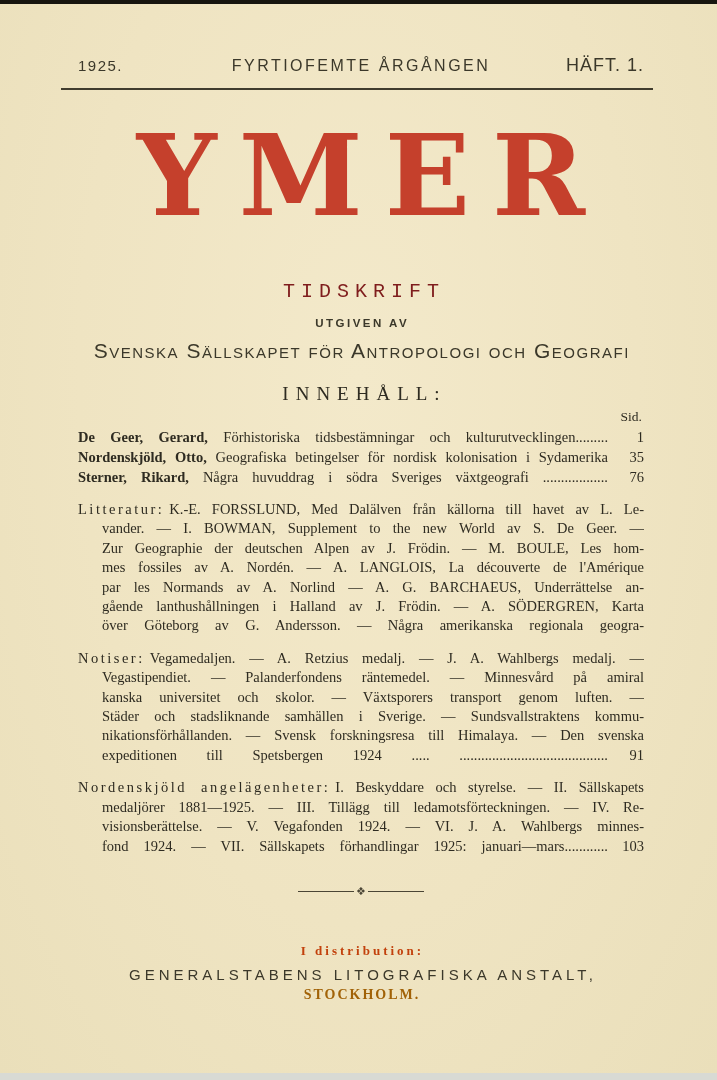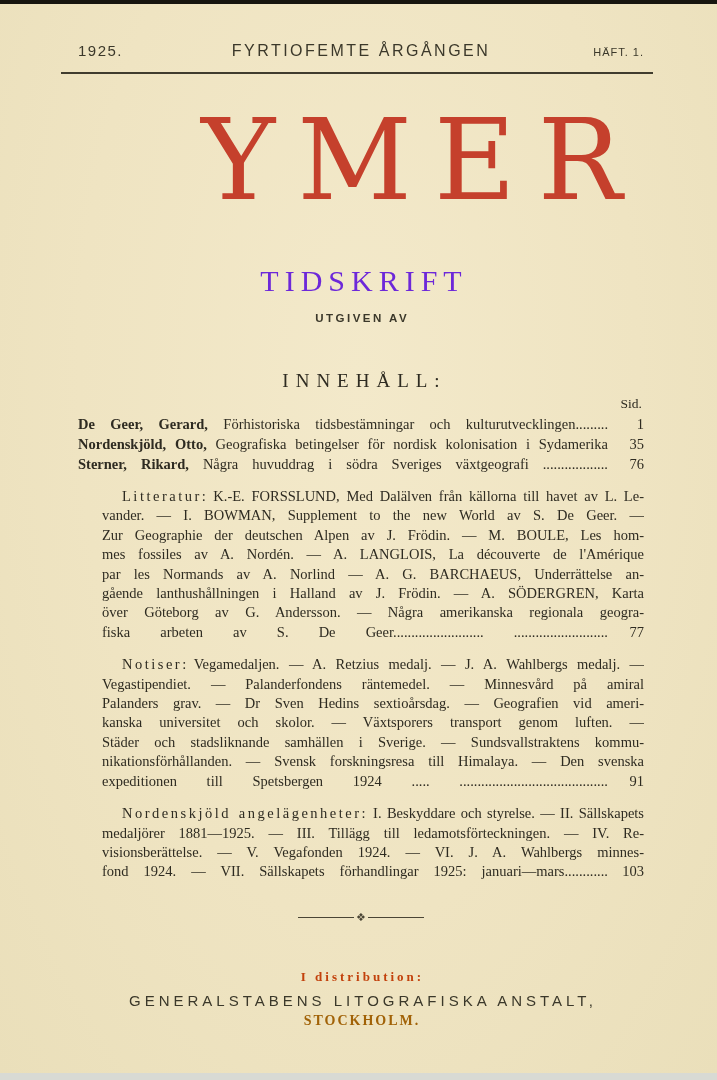--- a/index.html
+++ b/index.html
@@ -5,68 +5,68 @@
   html,body{margin:0;padding:0;}
   body{
     width:717px;height:1080px;overflow:hidden;position:relative;
     background:#efe4c2;
     background-image:radial-gradient(ellipse at 50% 35%, #f3e9ca 0%, #efe4c2 55%, #eadfba 100%);
     font-family:"Liberation Serif","DejaVu Serif",serif;
     color:#2e2b21;
   }
   .edge-top{position:absolute;top:0;left:0;width:717px;height:4px;background:#17150f;}
   .edge-bottom{position:absolute;bottom:0;left:0;width:717px;height:7px;background:#d8dad4;}
-  .content{position:absolute;left:78px;top:4px;width:566px;}
+  .content{position:absolute;left:78px;top:17px;width:566px;}
 
   
   .issue-line{display:flex;align-items:baseline;margin-top:38px;
     font-family:"Liberation Sans","DejaVu Sans",sans-serif;color:#3b382a;}
   .issue-year{width:110px;font-size:15px;letter-spacing:1.5px;}
   .issue-volume{flex:1;text-align:center;font-size:16px;letter-spacing:2.5px;}
-  .issue-haft{width:110px;text-align:right;font-size:11px;letter-spacing:1px;}
+  .issue-haft{width:110px;text-align:right;font-size:18px;letter-spacing:1px;}
   .head-rule{position:relative;left:-17px;width:592px;height:2px;background:#403c2e;margin-top:12px;}
 
   .journal-title{
-    margin-top:30px;text-align:right;
-    font-family:"DejaVu Serif","Liberation Serif",serif;font-weight:normal;
+    margin-top:30px;text-align:center;
+    font-family:"DejaVu Serif","Liberation Serif",serif;font-weight:bold;
     font-size:112px;line-height:1.0;color:#c5402c;
     letter-spacing:22px;text-indent:22px;
   }
   .subtitle{
     margin-top:48px;text-align:center;
-    font-family:Liberation Serif, serif;color:#6d28d9;
-    font-size:30px;letter-spacing:6px;text-indent:6px;
+    font-family:Liberation Mono, monospace;color:#7f1d1d;
+    font-size:20px;letter-spacing:6px;text-indent:6px;
   }
   .published-by{
     margin-top:14px;text-align:center;
     font-family:"Liberation Sans","DejaVu Sans",sans-serif;color:#3b382a;
     font-size:11.5px;font-weight:bold;letter-spacing:2.5px;text-indent:2.5px;
   }
   .society{
     margin-top:10px;text-align:center;
     font-family:"Liberation Sans","DejaVu Sans",sans-serif;color:#3b382a;
     font-size:21px;font-variant:small-caps;letter-spacing:1.5px;text-indent:1.5px;
   }
 
   
   .contents-heading{
-    margin-top:46px;text-align:center;
+    margin-top:20px;text-align:center;
     font-size:19px;letter-spacing:7px;text-indent:7px;color:#2e2b21;
   }
   .sid-label{margin-top:4px;text-align:right;font-size:13.5px;padding-right:2px;}
   .articles{margin-top:2px;}
   .article-row{display:flex;align-items:center;font-size:14.5px;line-height:20px;}
   .article-entry{flex:1;text-align:justify;text-align-last:justify;overflow:hidden;white-space:nowrap;}
   .article-author{font-weight:bold;}
   .page-num{width:36px;text-align:right;font-size:14.5px;}
 
   .toc-section{margin-top:13px;font-size:14.5px;line-height:19.4px;}
   .pline{text-align:justify;text-align-last:justify;overflow:hidden;white-space:nowrap;padding-left:24px;}
   .pline.first{padding-left:0;}
-  .sec-label{letter-spacing:2.5px;margin-right:5px;margin-left:44px;}
+  .sec-label{letter-spacing:2.5px;margin-right:5px;}
   .last-row{display:flex;align-items:baseline;}
   .last-row .pline-last{flex:1;text-align:justify;text-align-last:justify;overflow:hidden;white-space:nowrap;padding-left:24px;}
 
   
   .ornament{margin-top:30px;display:flex;align-items:center;justify-content:center;}
   .orn-line{width:56px;height:1px;background:#4a4535;}
   .orn-glyph{font-family:"DejaVu Sans",sans-serif;font-size:11px;color:#4a4535;margin:0 2px;line-height:1;}
 
   
   .distribution{margin-top:46px;text-align:center;font-size:13px;font-weight:bold;
@@ -87,20 +87,21 @@
     <span class="issue-year">1925.</span>
     <span class="issue-volume">FYRTIOFEMTE ÅRGÅNGEN</span>
     <span class="issue-haft">HÄFT. 1.</span>
   </div>
   <div class="head-rule"></div>
 
   <div class="journal-title">YMER</div>
 
   <div class="subtitle">TIDSKRIFT</div>
   <div class="published-by">UTGIVEN AV</div>
+  <div class="society">Svenska Sällskapet för Antropologi och Geografi</div>
 
   <div class="contents-heading">INNEHÅLL:</div>
   <div class="sid-label">Sid.</div>
 
   <div class="articles">
     <div class="article-row">
       <span class="article-entry"><span class="article-author">De Geer, Gerard,</span> <span>Förhistoriska tidsbestämningar och kulturutvecklingen.........</span></span>
       <span class="page-num">1</span>
     </div>
     <div class="article-row">
@@ -114,30 +115,25 @@
   </div>
 
   <div class="toc-section">
     <div class="pline first"><span class="sec-label">Litteratur:</span><span>K.-E. FORSSLUND, Med Dalälven från källorna till havet av L. Le-</span></div>
     <div class="pline">vander. — I. BOWMAN, Supplement to the new World av S. De Geer. —</div>
     <div class="pline">Zur Geographie der deutschen Alpen av J. Frödin. — M. BOULE, Les hom-</div>
     <div class="pline">mes fossiles av A. Nordén. — A. LANGLOIS, La découverte de l'Amérique</div>
     <div class="pline">par les Normands av A. Norlind — A. G. BARCHAEUS, Underrättelse an-</div>
     <div class="pline">gående lanthushållningen i Halland av J. Frödin. — A. SÖDERGREN, Karta</div>
     <div class="pline">över Göteborg av G. Andersson. — Några amerikanska regionala geogra-</div>
-    <div class="last-row">
-      <span class="pline-last">fiska arbeten av S. De Geer......................... ..........................</span>
-      <span class="page-num">77</span>
-    </div>
   </div>
 
   <div class="toc-section">
     <div class="pline first"><span class="sec-label">Notiser:</span><span>Vegamedaljen. — A. Retzius medalj. — J. A. Wahlbergs medalj. —</span></div>
     <div class="pline">Vegastipendiet. — Palanderfondens räntemedel. — Minnesvård på amiral</div>
-    <div class="pline">Palanders grav. — Dr Sven Hedins sextioårsdag. — Geografien vid ameri-</div>
     <div class="pline">kanska universitet och skolor. — Växtsporers transport genom luften. —</div>
     <div class="pline">Städer och stadsliknande samhällen i Sverige. — Sundsvallstraktens kommu-</div>
     <div class="pline">nikationsförhållanden. — Svensk forskningsresa till Himalaya. — Den svenska</div>
     <div class="last-row">
       <span class="pline-last">expeditionen till Spetsbergen 1924 ..... .........................................</span>
       <span class="page-num">91</span>
     </div>
   </div>
 
   <div class="toc-section">

